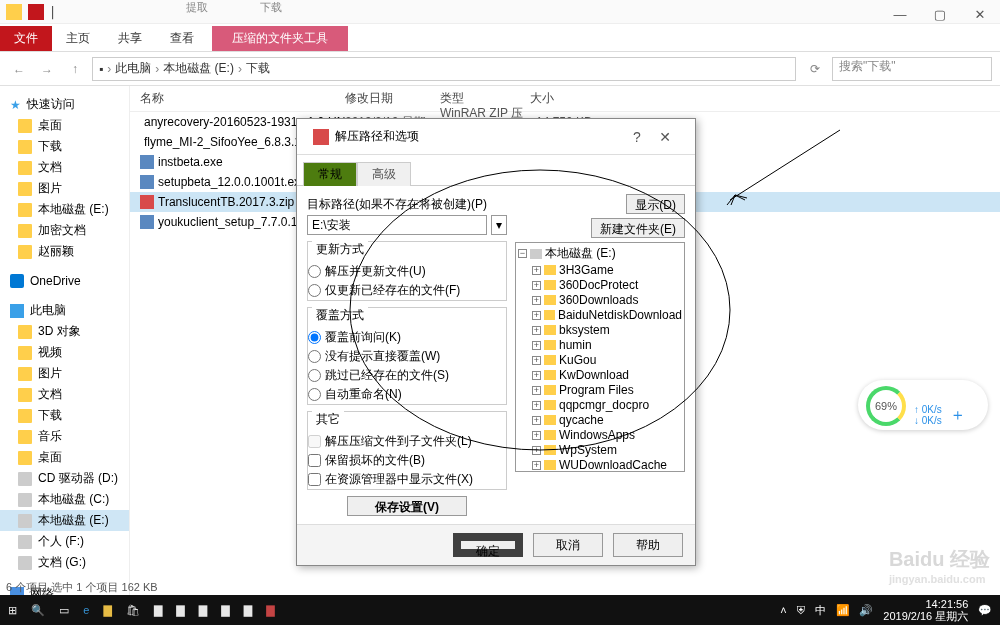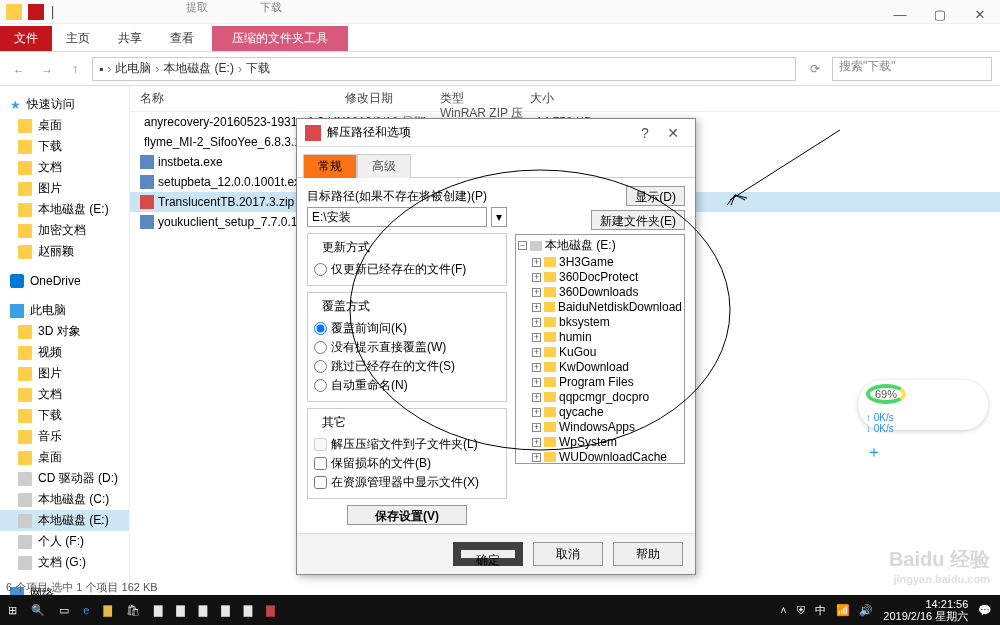--- a/index.html
+++ b/index.html
@@ -39,58 +39,58 @@
 .row.sel{background:#cce5f5;}
 .row .c1{width:205px;display:flex;align-items:center;gap:4px;overflow:hidden;white-space:nowrap;}
 .row .c2{width:95px;color:#555;}
 .row .c3{width:90px;color:#555;}
 .row .c4{width:70px;color:#555;text-align:right;padding-right:8px;}
 .fileico{width:14px;height:14px;display:inline-block;background:#d84a4a;}
 .fileico.exe{background:#5a88c0;}
 .status{position:absolute;bottom:30px;left:6px;font-size:11px;color:#555;}
 
 .dlg{position:absolute;left:296px;top:118px;width:400px;background:#fff;border:1px solid #888;box-shadow:2px 2px 8px rgba(0,0,0,.3);font-size:12px;}
-.dlg-title{height:28px;display:flex;align-items:center;padding:0 8px;background:#fff;border-bottom:1px solid #ddd;}
+.dlg-title{height:36px;display:flex;align-items:center;padding:0 16px;background:#fff;border-bottom:1px solid #ddd;}
 .dlg-title .t{flex:1;}
 .dlg-title .btns span{display:inline-block;width:28px;text-align:center;color:#555;font-size:14px;}
 .dlg-tabs{display:flex;padding:6px 6px 0;border-bottom:1px solid #ccc;gap:0;}
-.dlg-tabs .tab{border:1px solid #ccc;border-bottom:none;padding:3px 14px;background:#f97316;position:relative;top:1px;}
+.dlg-tabs .tab{border:1px solid #ccc;border-bottom:none;padding:3px 14px;background:#4d7c0f;position:relative;top:1px;}
 .dlg-tabs .tab.inactive{background:#f0f0f0;color:#555;}
 .dlg-body{padding:8px 10px;display:flex;gap:8px;}
 .dlg-left{flex:1;}
 .dlg-right{width:170px;}
 .lbl{margin:2px 0;}
 .combo{display:flex;gap:4px;margin:2px 0 6px;}
 .combo input{flex:1;border:1px solid #999;height:20px;padding:0 4px;font-size:12px;}
 .btn{border:1px solid #999;background:#efefef;padding:2px 8px;font-size:12px;height:20px;}
-.grp{border:1px solid #ccc;padding:6px;margin-bottom:6px;}
+.grp{border:1px solid #ccc;margin-bottom:6px;}
 .grp .ttl{font-size:12px;margin:-12px 0 4px 4px;background:#fff;display:inline-block;padding:0 4px;}
 .opt{display:flex;align-items:center;gap:4px;padding:1px 0;}
 .tree{border:1px solid #999;height:230px;overflow:auto;padding:2px;font-family:"SimSun";font-size:12px;}
 .tn{display:flex;align-items:center;gap:3px;white-space:nowrap;padding:0 0 1px;}
 .tn .exp{width:9px;height:9px;border:1px solid #888;font-size:9px;line-height:7px;text-align:center;color:#555;}
 .tn .fico{width:12px;height:10px;background:#ffcf4b;display:inline-block;}
 .tn.root .fico{background:#ccc;}
 .dlg-foot{display:flex;justify-content:flex-end;gap:10px;padding:8px 12px;border-top:1px solid #ddd;background:#f4f4f4;}
 .dlg-foot .btn{width:70px;height:24px;}
 .dlg-foot .btn.primary{border:8px solid #404040;}
 .savebtn{display:block;margin:4px auto 0;width:120px;font-weight:bold;}
 
 svg.annot{position:absolute;top:0;left:0;pointer-events:none;}
 
 .taskbar{position:absolute;bottom:0;left:0;right:0;height:30px;background:#111;display:flex;align-items:center;color:#fff;font-size:11px;}
 .taskbar .l{display:flex;align-items:center;gap:14px;padding-left:8px;}
 .taskbar .l span{opacity:.9;}
 .taskbar .r{margin-left:auto;display:flex;align-items:center;gap:10px;padding-right:8px;}
 .clock{text-align:right;line-height:12px;}
 
-.perf{position:absolute;right:12px;top:380px;width:130px;height:50px;background:#fff;border-radius:30px;box-shadow:0 1px 5px rgba(0,0,0,.2);display:flex;align-items:flex-start;padding:4px 8px;gap:8px;font-size:10px;flex-direction:column;}
+.perf{position:absolute;right:12px;top:380px;width:130px;height:50px;background:#fff;border-radius:30px;box-shadow:0 1px 5px rgba(0,0,0,.2);display:flex;align-items:flex-end;padding:4px 8px;gap:8px;font-size:10px;}
 .ring{width:40px;height:40px;border-radius:50%;border:4px solid #4ad86a;border-right-color:#ffdf4a;display:flex;align-items:center;justify-content:center;font-size:11px;color:#555;}
 .net{color:#2a90e8;}
-.watermark{position:absolute;right:10px;bottom:36px;color:#d8d8d8;font-size:20px;font-weight:bold;text-align:right;line-height:20px;pointer-events:none;}
+.watermark{position:absolute;right:10px;bottom:36px;color:#d8d8d8;font-size:20px;font-weight:bold;text-align:left;line-height:20px;pointer-events:none;}
 .watermark small{font-size:11px;display:block;color:#e0e0e0;}
 .qat{position:absolute;top:0;left:0;height:24px;display:flex;align-items:center;gap:6px;padding:0 6px;font-size:11px;}
 .qat .q{width:16px;height:16px;}
 .topstrip{height:24px;background:#fafafa;border-bottom:1px solid #eee;position:relative;}
 </style>
 </head>
 <body>
 
 <div class="topstrip">
   <div class="qat">
@@ -322,20 +322,24 @@
     <div class="tab inactive">高级</div>
   </div>
   <div class="dlg-body">
     <div class="dlg-left">
       <div class="lbl">目标路径(如果不存在将被创建)(P)</div>
       <div class="combo">
         <input value="E:\安装" style="">
         <span style="border:1px solid #999;width:16px;text-align:center;line-height:18px">▾</span>
       </div>
       <div class="grp"><span class="ttl">更新方式</span><div id="g1">
+            <label class="opt">
+              <input type="radio" name="g1" style=""> 
+              <span>解压并更新文件(U)</span>
+            </label>
             <label class="opt">
               <input type="radio" name="g1" style=""> 
               <span>仅更新已经存在的文件(F)</span>
             </label>
           </div></div>
       <div class="grp"><span class="ttl">覆盖方式</span><div id="g2">
             <label class="opt">
               <input type="radio" name="g2" checked="" style=""> 
               <span>覆盖前询问(K)</span>
             </label>

